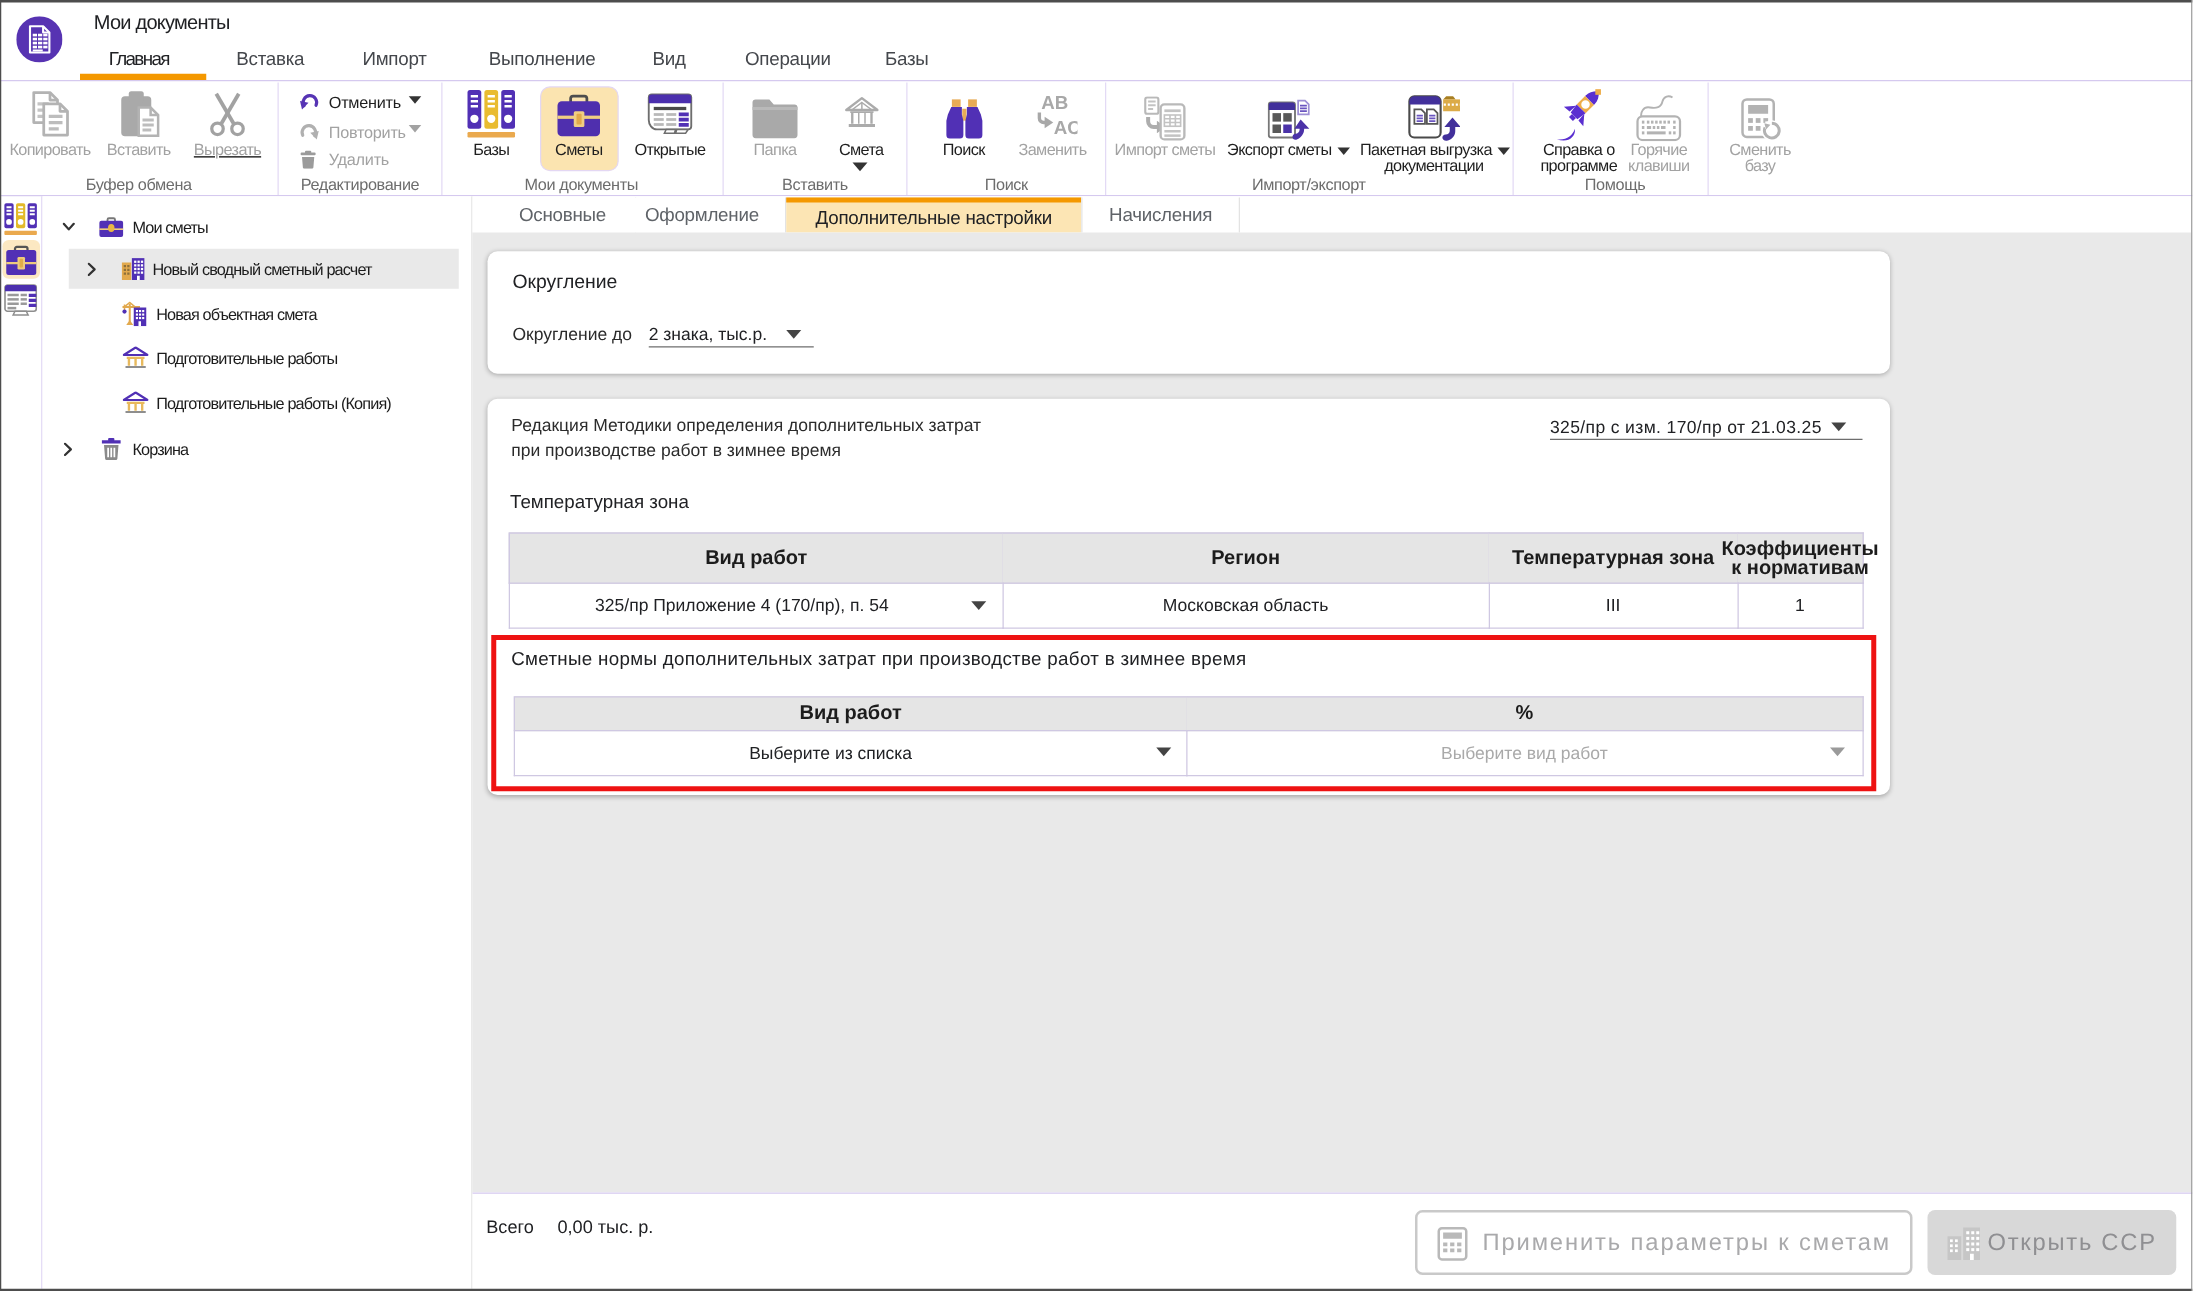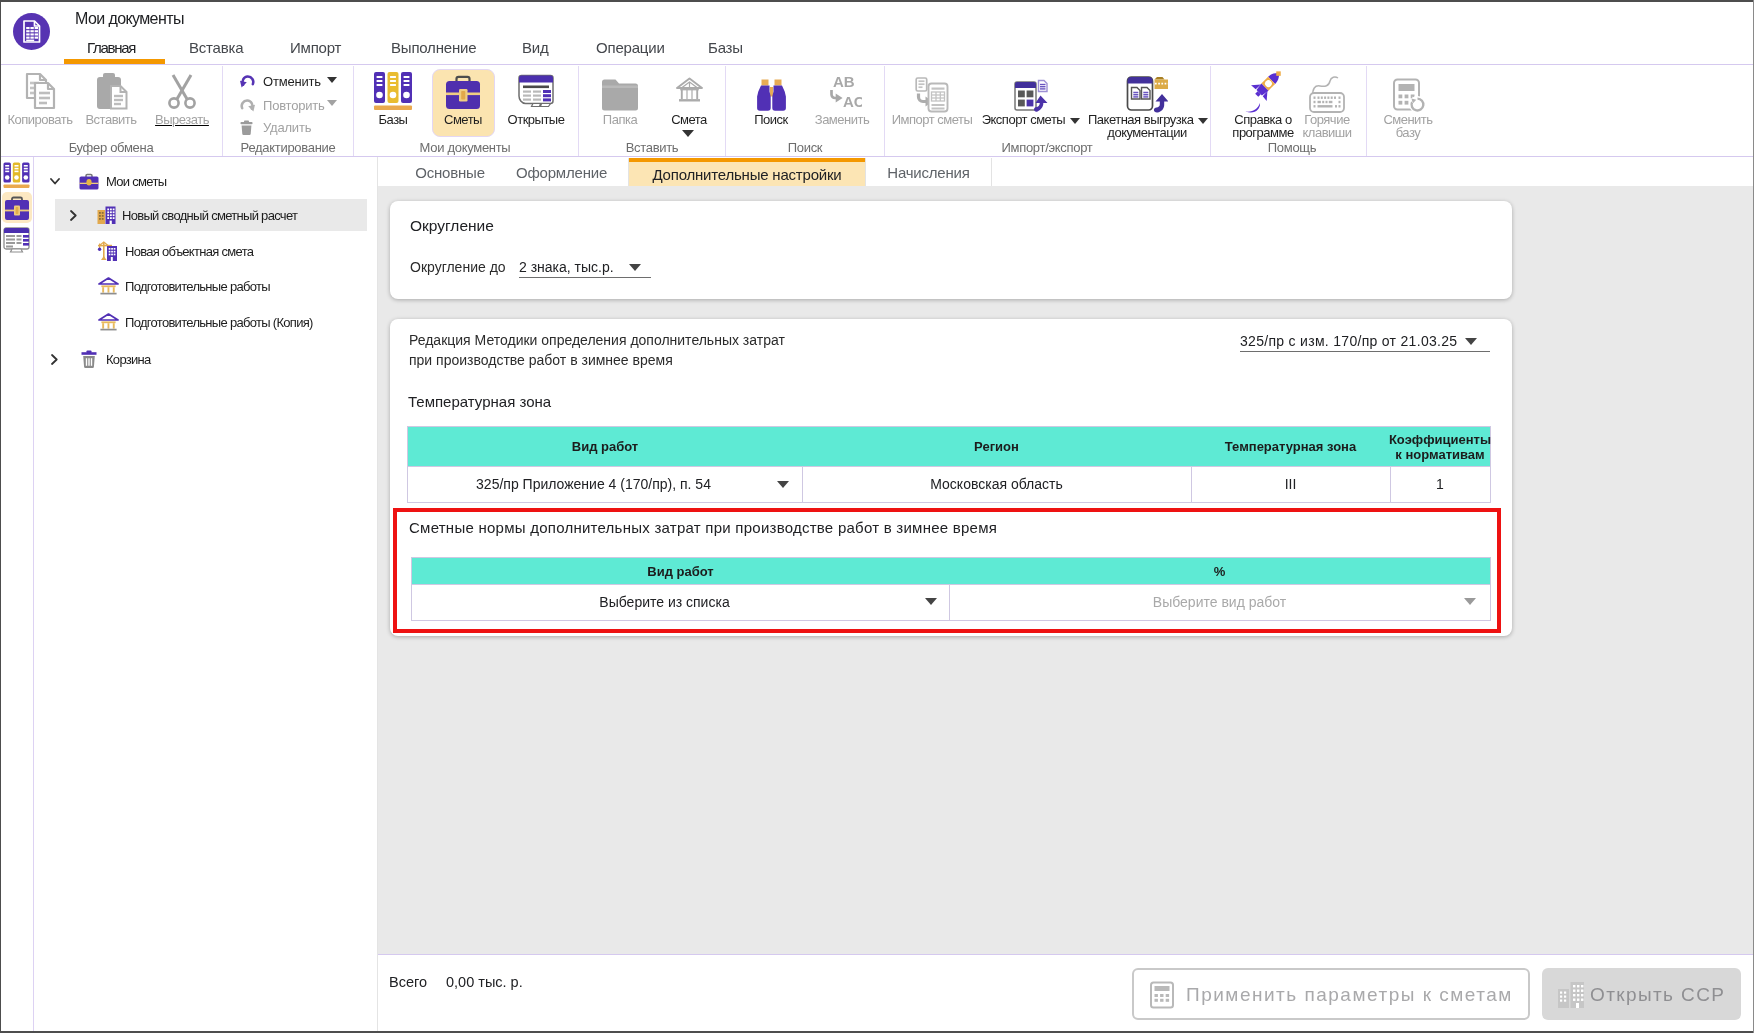--- a/index.html
+++ b/index.html
@@ -23,21 +23,21 @@
 .edrow.dis{color:#a2a2a2;}
 .caret{display:inline-block;width:0;height:0;border-left:5px solid transparent;border-right:5px solid transparent;border-top:6px solid #333;}
 .caret.g{border-top-color:#a2a2a2;}
 
 .trow{position:absolute;left:34px;width:343px;height:36px;display:flex;align-items:center;font-size:13px;color:#1c1c1c;letter-spacing:-0.7px;}
 
 .tab{position:absolute;top:158px;height:28px;display:flex;align-items:center;justify-content:center;font-size:15px;color:#5f6368;background:#fff;box-sizing:border-box;border-right:1px solid #e3e3e3;letter-spacing:-0.2px;}
 
 .card{position:absolute;background:#fff;border-radius:8px;box-shadow:0 1px 4px rgba(0,0,0,0.28);}
 .tbl-border{border:1px solid #cfc8e2;box-sizing:border-box;}
-.th{background:#5eead4;font-size:13px;font-weight:bold;color:#1c1c1c;}
+.th{background:#e5e5e5;font-size:16px;font-weight:bold;color:#1c1c1c;}
 .cell{position:absolute;display:flex;align-items:center;justify-content:center;box-sizing:border-box;}
 .ddl{position:absolute;border-bottom:1px solid #6e6e6e;}
 .arrow{position:absolute;width:0;height:0;border-left:6.5px solid transparent;border-right:6.5px solid transparent;border-top:7px solid #444;}
 .arrow.g{border-top-color:#9a9a9a;}
 </style>
 </head>
 <body>
 <div class="win">
 
   <div class="bord" style="left:0;top:0;width:1754px;height:2px;"></div>

